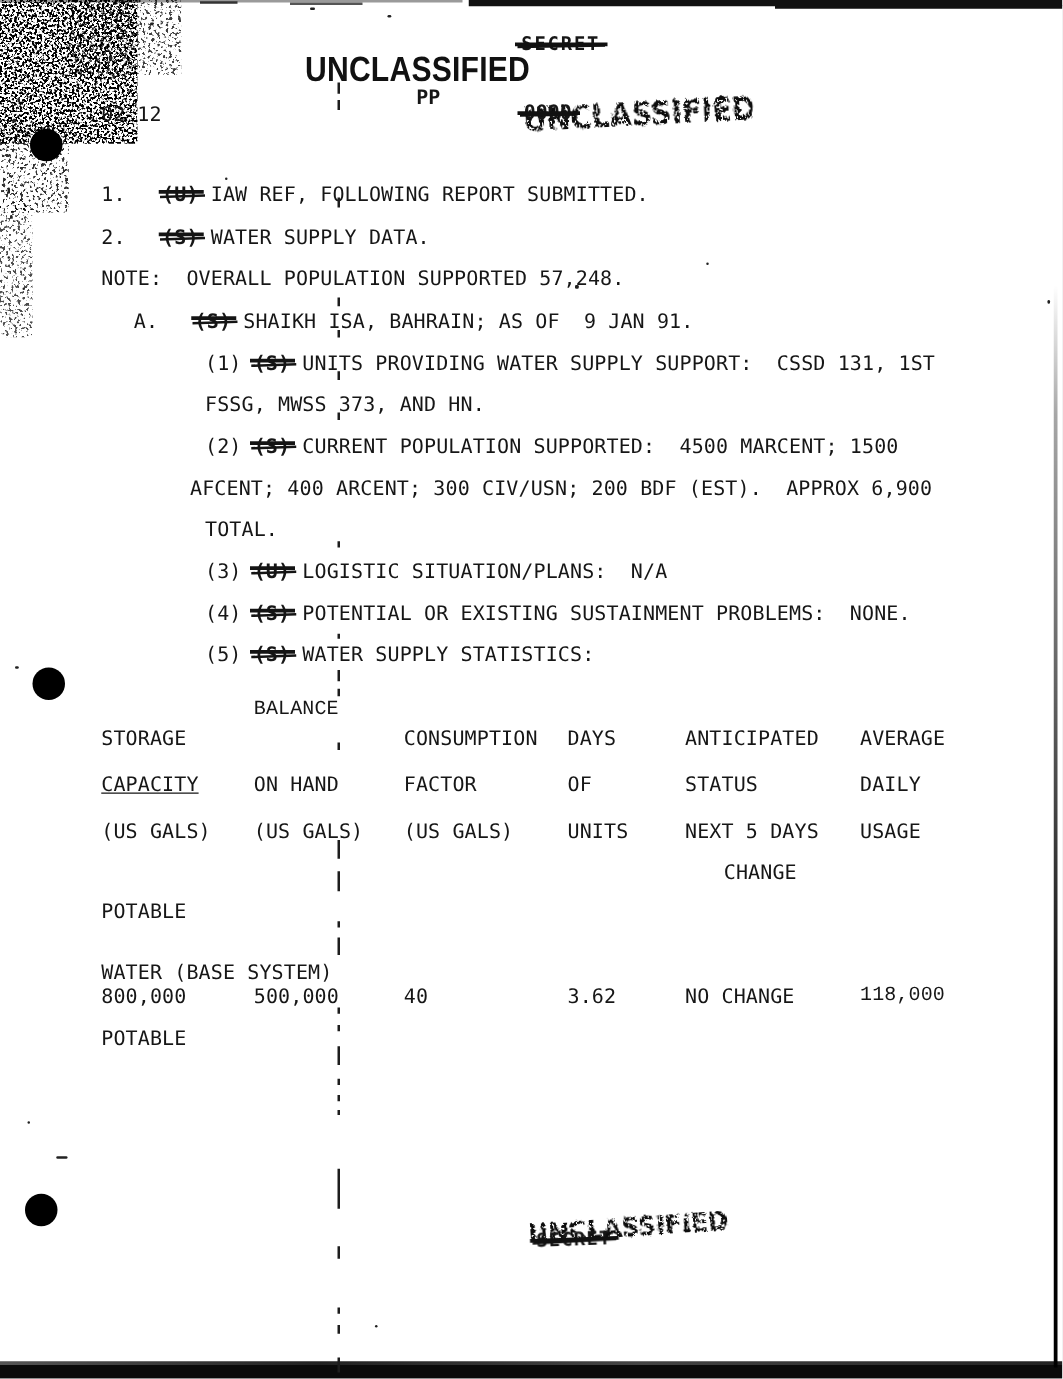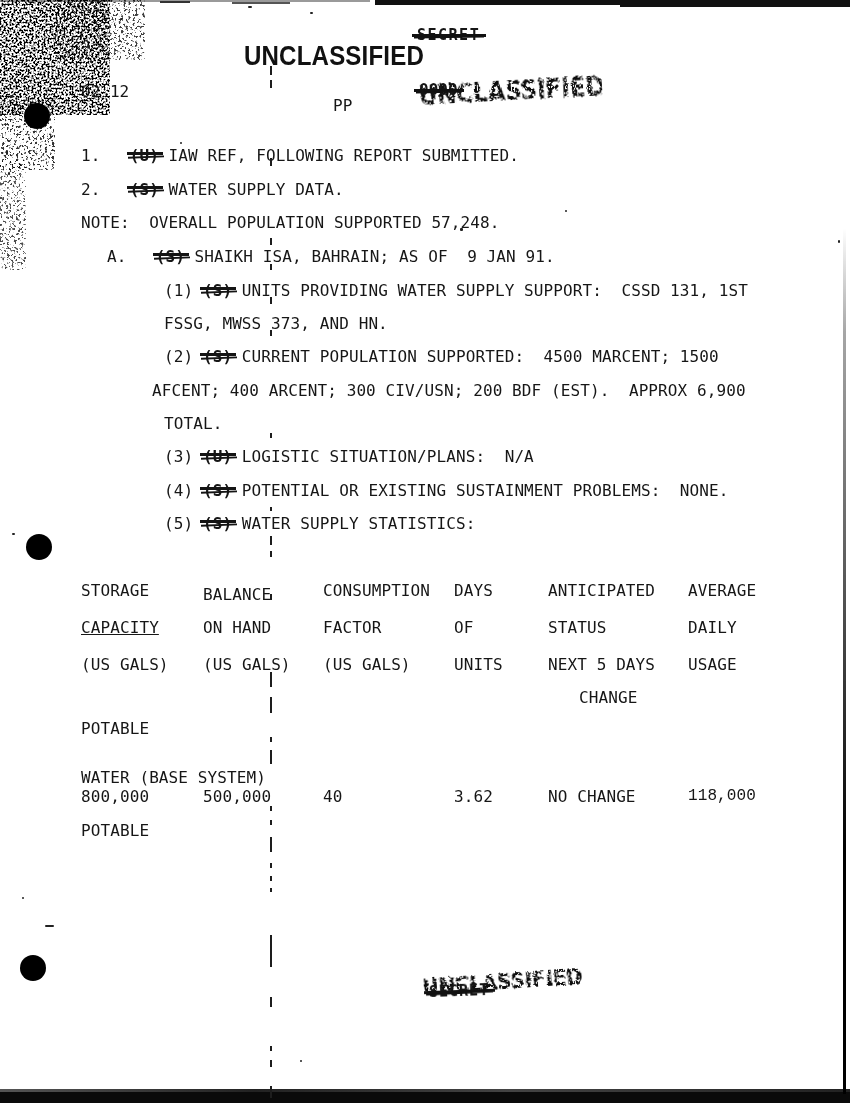--- a/index.html
+++ b/index.html
@@ -17,21 +17,21 @@
   .title{
     position:absolute;left:244px;top:40px;
     font-family:"Liberation Sans",sans-serif;font-weight:bold;font-size:28px;
     letter-spacing:0.2px;transform:scaleX(0.86);transform-origin:left top;color:#111;
   }
   .struckword{position:relative;display:inline-block;font-weight:bold;}
   .struckword::before{content:"";position:absolute;left:-5px;right:-6px;top:45%;height:3px;background:#111;}
   .struckword::after{content:"";position:absolute;left:-3px;right:-4px;top:58%;height:2px;background:#111;transform:rotate(-1deg);}
   .secret-top{position:absolute;left:417px;top:26px;font-size:15px;letter-spacing:1.5px;filter:blur(0.2px);}
   .code-left{position:absolute;left:81px;top:82px;}
-  .code-pp{position:absolute;left:333px;top:96px;font-weight:normal;}
+  .code-pp{position:absolute;left:333px;top:68px;font-weight:bold;}
   .code-struck{position:absolute;left:419px;top:80px;font-size:16px;filter:blur(0.3px);}
   .secret-bottom{position:absolute;left:429px;top:982px;font-size:15px;letter-spacing:1px;transform:rotate(-2deg);filter:blur(0.2px);}
   .stamp-svg{position:absolute;}
   .stamp-top-wrap{left:413px;top:28px;transform:rotate(-3deg);}
   .stamp-bottom-wrap{left:418px;top:940px;transform:rotate(-4deg);}
   
   .tc{position:absolute;white-space:pre;letter-spacing:0.1px;margin-top:40px;}
   
   .art{position:absolute;background:#111;}
   .fold{position:absolute;left:270px;width:2px;background:#1d1d1d;}
@@ -123,21 +123,21 @@
       <div class="dl" style="left: 164px; top: 347px;"><span>(2) </span><span class="redact">(S)</span><span> CURRENT POPULATION SUPPORTED:  4500 MARCENT; 1500</span></div>
       <div class="dl" style="left: 152px; top: 381px;"><span>AFCENT; 400 ARCENT; 300 CIV/USN; 200 BDF (EST).  APPROX 6,900</span></div>
       <div class="dl" style="left: 164px; top: 414px;"><span>TOTAL.</span></div>
       <div class="dl" style="left: 164px; top: 447px;"><span>(3) </span><span class="redact">(U)</span><span> LOGISTIC SITUATION/PLANS:  N/A</span></div>
       <div class="dl" style="left: 164px; top: 481px;"><span>(4) </span><span class="redact">(S)</span><span> POTENTIAL OR EXISTING SUSTAINMENT PROBLEMS:  NONE.</span></div>
       <div class="dl" style="left: 164px; top: 514px;"><span>(5) </span><span class="redact">(S)</span><span> WATER SUPPLY STATISTICS:</span></div>
     </div>
 
   <div id="doc-table">
       <div class="tc" style="left: 81px; top: 541px;">STORAGE</div>
-      <div class="tc" style="left: 203px; top: 545px;">BALANCE</div>
+      <div class="tc" style="left: 203px; top: 518px; font-family: Liberation Mono, monospace;">BALANCE</div>
       <div class="tc" style="left: 323px; top: 541px;">CONSUMPTION</div>
       <div class="tc" style="left: 454px; top: 541px;">DAYS</div>
       <div class="tc" style="left: 548px; top: 541px;">ANTICIPATED</div>
       <div class="tc" style="left: 688px; top: 541px;">AVERAGE</div>
       <div class="tc" style="left: 81px; top: 578px; text-decoration: underline;">CAPACITY</div>
       <div class="tc" style="left: 203px; top: 578px;">ON HAND</div>
       <div class="tc" style="left: 323px; top: 578px;">FACTOR</div>
       <div class="tc" style="left: 454px; top: 578px;">OF</div>
       <div class="tc" style="left: 548px; top: 578px;">STATUS</div>
       <div class="tc" style="left: 688px; top: 578px;">DAILY</div>

